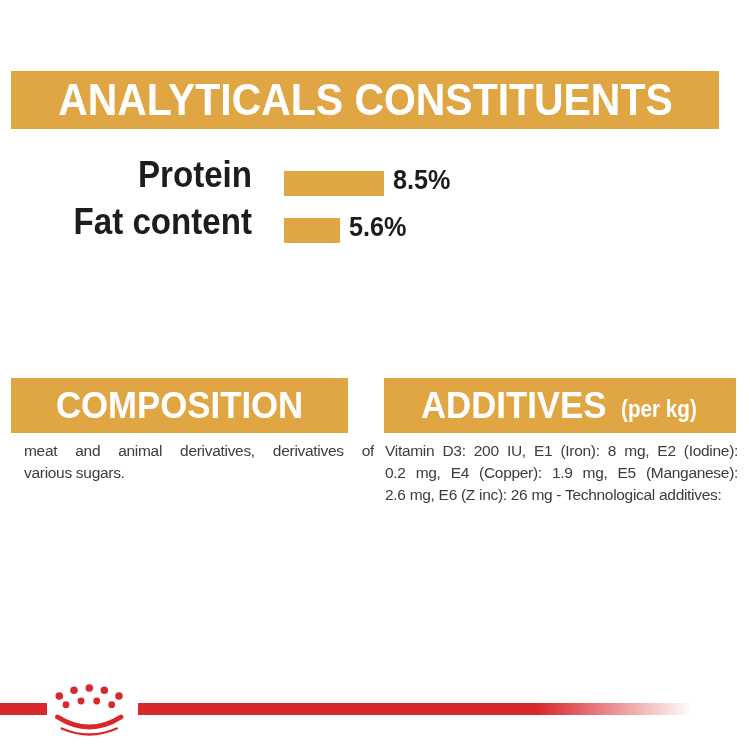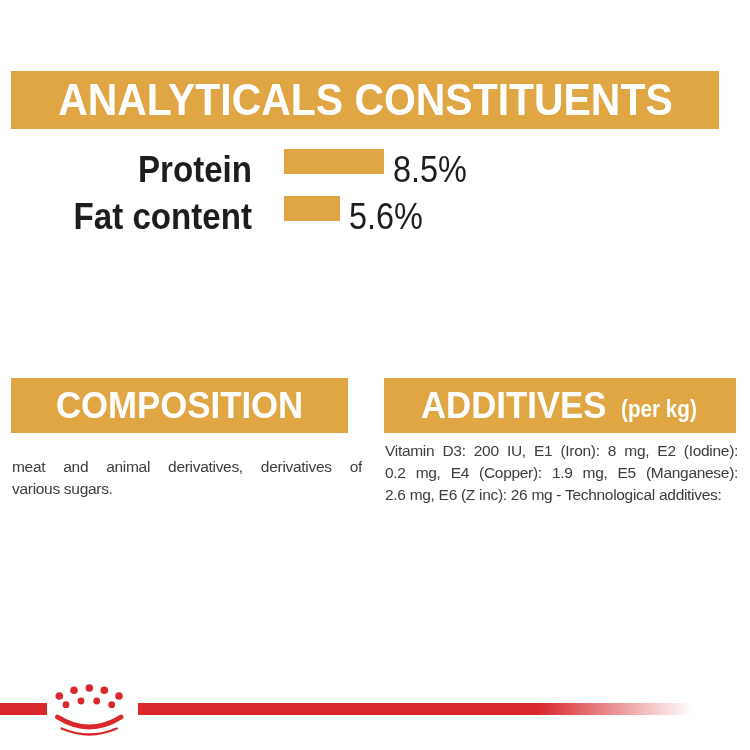--- a/index.html
+++ b/index.html
@@ -11,38 +11,38 @@
   .page{position:relative;width:750px;height:750px;background:#fff;overflow:hidden;}
 
   
   .banner{background:var(--gold);display:flex;align-items:center;justify-content:center;}
   .banner-main{position:absolute;left:11px;top:71px;width:708px;height:58px;}
   .banner-title{color:#fff;font-weight:bold;font-size:44px;letter-spacing:0;white-space:nowrap;
     display:inline-block;transform:scaleX(.93);transform-origin:center;}
 
   
   .rows{position:absolute;left:0;top:149px;width:750px;}
-  .row{display:flex;align-items:flex-start;height:47px;}
+  .row{display:flex;align-items:flex-end;height:47px;}
   .row-label{width:252px;text-align:right;font-weight:bold;font-size:36px;color:var(--ink);white-space:nowrap;}
   .row-label>span{display:inline-block;transform:scaleX(.92);transform-origin:right;}
   .bar{height:25px;margin-left:32px;background:var(--gold);}
-  .row-value{margin-left:9px;font-weight:normal;font-size:36px;color:var(--ink);white-space:nowrap;}
+  .row-value{margin-left:9px;font-weight:bold;font-size:28px;color:var(--ink);white-space:nowrap;}
   .row-value>span{display:inline-block;transform:scaleX(.9);transform-origin:left;}
 
   
   .banner-comp{position:absolute;left:11px;top:378px;width:337px;height:55px;}
   .banner-addi{position:absolute;left:384px;top:378px;width:352px;height:55px;}
   .section-title{color:#fff;font-weight:bold;font-size:37px;white-space:nowrap;
     display:inline-block;transform:scaleX(.94);transform-origin:center;}
   .section-suffix{color:#fff;font-weight:bold;font-size:23px;white-space:nowrap;margin-left:9px;
     display:inline-block;transform:scaleX(.9) translateY(4px);transform-origin:left;}
 
   
   .body-text{position:absolute;color:var(--body);font-size:15.5px;line-height:22px;letter-spacing:-0.3px;}
-  .body-comp{left:12px;top:440px;width:350px;margin-top:16px;}
+  .body-comp{left:24px;top:440px;width:350px;}
   .body-addi{left:385px;top:440px;width:353px;}
   .body-line{text-align:justify;text-align-last:justify;white-space:normal;overflow:hidden;}
   .body-line:last-child{text-align-last:left;}
 
   
   .stripe-left{position:absolute;left:0;top:703px;width:47px;height:12px;background:var(--red);}
   .stripe-right{position:absolute;left:138px;top:703px;width:572px;height:12px;
     background:linear-gradient(to right,var(--red) 0%,var(--red) 70%,rgba(216,40,44,0) 97%);}
   .crown{position:absolute;left:50px;top:682px;width:80px;height:56px;}
 </style>

